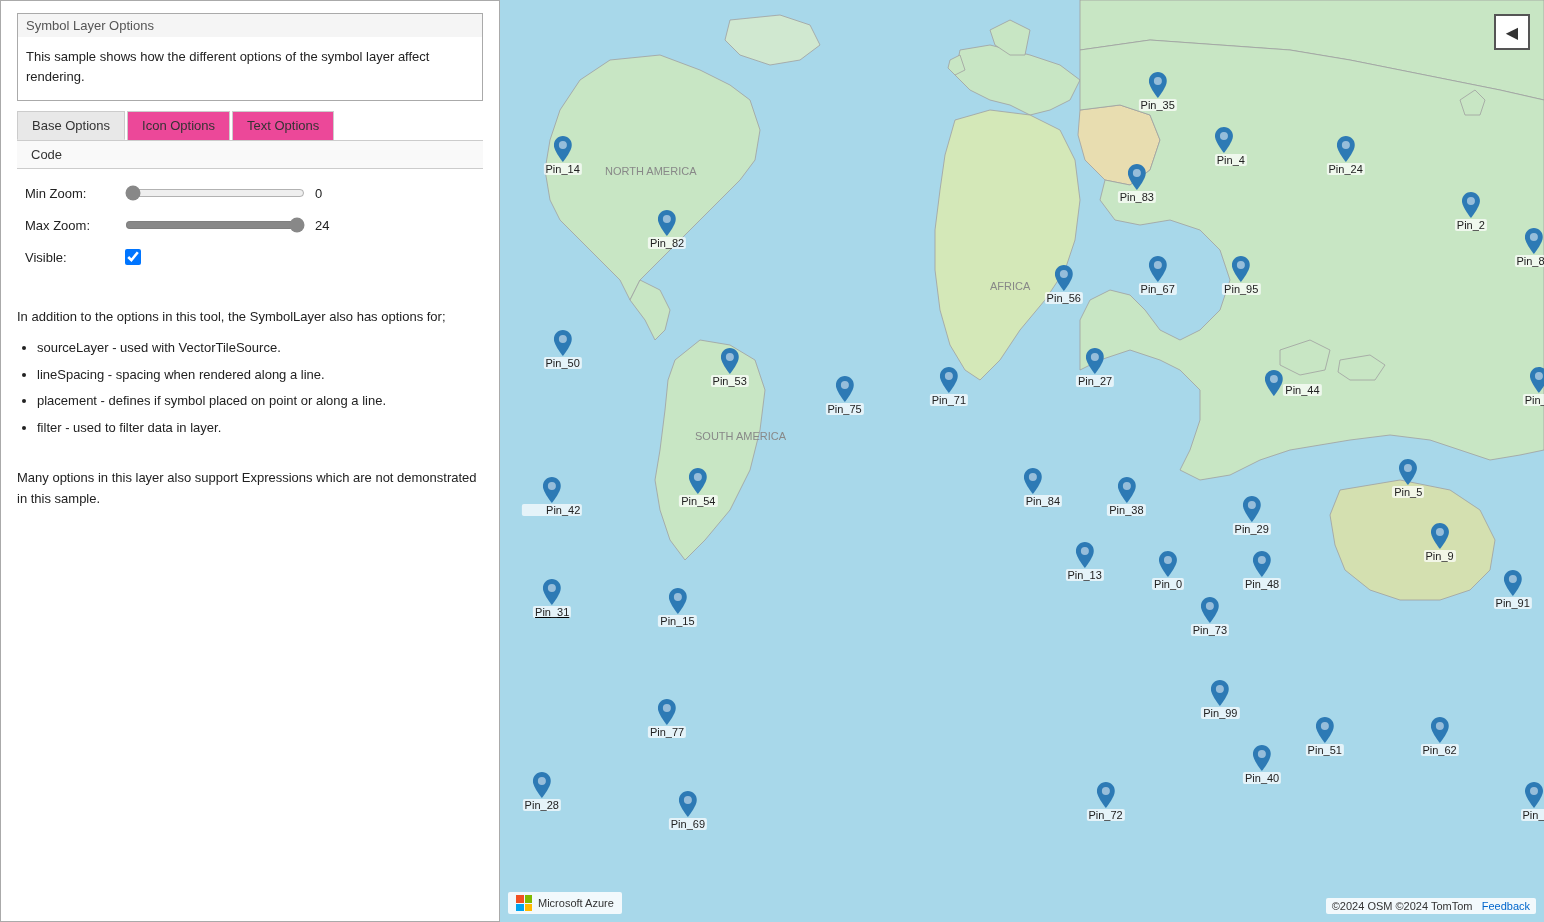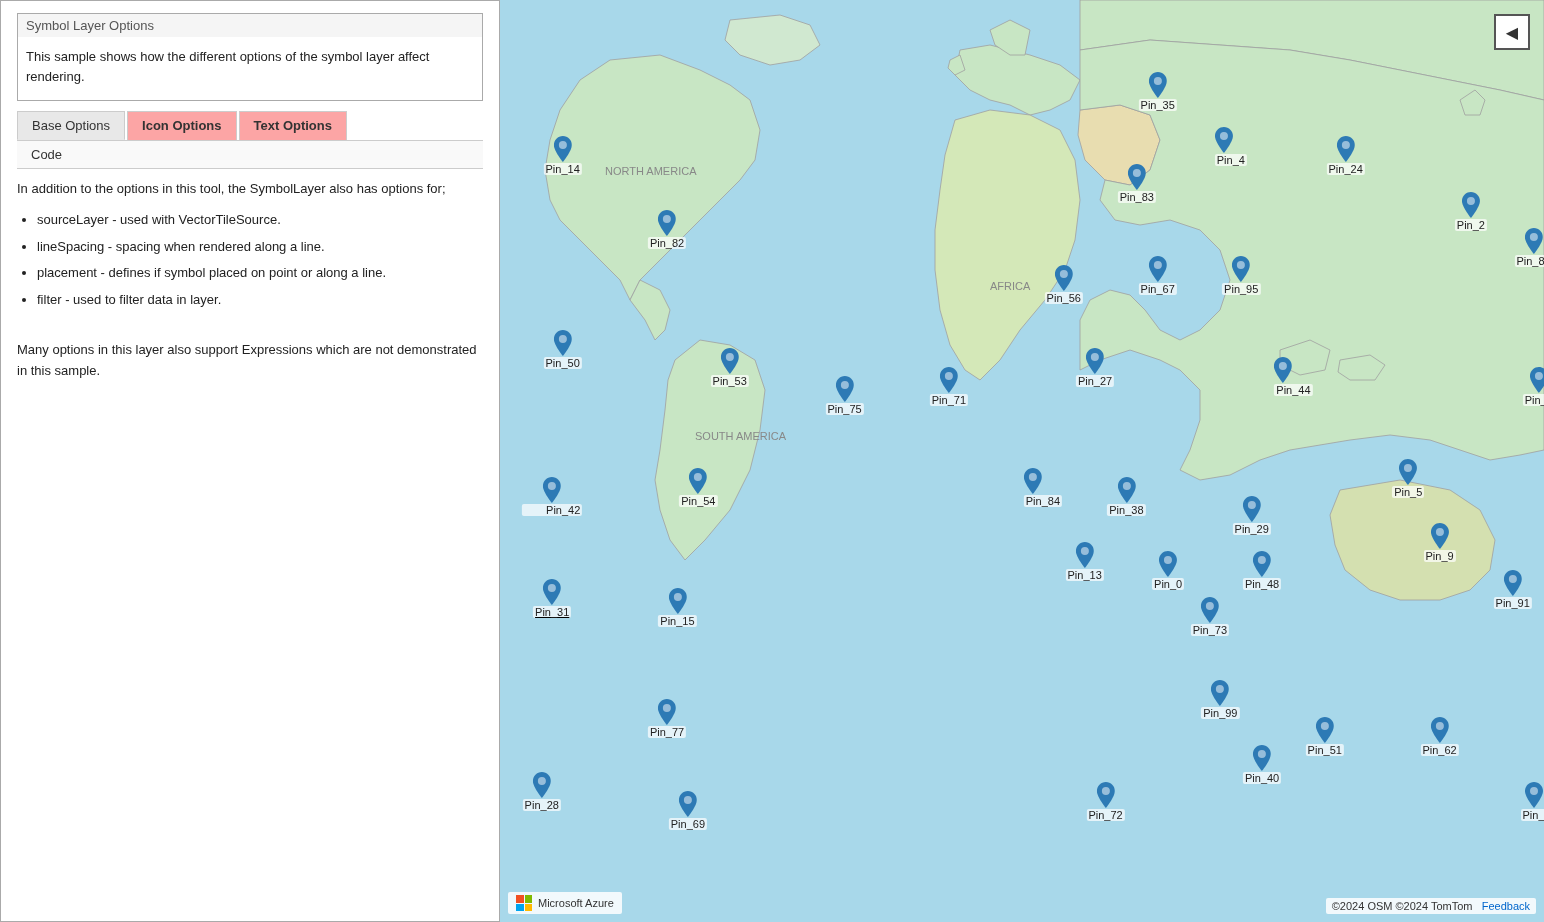--- a/index.html
+++ b/index.html
@@ -32,24 +32,23 @@
       border-bottom: 1px solid #ccc;
       margin-bottom: 0;
     }
 
     .tab {
       padding: 6px 14px;
       font-size: 13px;
       cursor: pointer;
       border: 1px solid #ccc;
       border-bottom: none;
-      background: #fca5a5;
+      background: #ec4899;
       margin-right: 2px;
       color: #333;
-      font-weight: bold;
     }
 
     .tab.active {
       background: #e8e8e8;
       border-bottom: 1px solid #e8e8e8;
       font-weight: 500;
     }
 
     .code-tab-row {
       border-bottom: 1px solid #ccc;
@@ -240,20 +239,42 @@
 
   <div class="tabs-container">
     <div class="tab active">Base Options</div>
     <div class="tab">Icon Options</div>
     <div class="tab">Text Options</div>
   </div>
   <div class="code-tab-row">
     <span>Code</span>
   </div>
 
+  <div class="options-content">
+    <div class="option-row">
+      <span class="option-label">Min Zoom:</span>
+      <div class="slider-container">
+        <input type="range" min="0" max="24" value="0" style="width: 180px;">
+        <span class="slider-value">0</span>
+      </div>
+    </div>
+    <div class="option-row">
+      <span class="option-label">Max Zoom:</span>
+      <div class="slider-container">
+        <input type="range" min="0" max="24" value="24" style="width: 180px;">
+        <span class="slider-value">24</span>
+      </div>
+    </div>
+    <div class="option-row">
+      <span class="option-label">Visible:</span>
+      <div class="checkbox-container">
+        <input type="checkbox" checked="" style="">
+      </div>
+    </div>
+  </div>
 
   <div class="desc-section">
     <p>In addition to the options in this tool, the SymbolLayer also has options for;</p>
     <ul>
       <li>sourceLayer - used with VectorTileSource.</li>
       <li>lineSpacing - spacing when rendered along a line.</li>
       <li>placement - defines if symbol placed on point or along a line.</li>
       <li>filter - used to filter data in layer.</li>
     </ul>
     <br>
@@ -407,21 +428,21 @@
         </svg>
         <span class="pin-label" style="font-size: 11px; color: rgb(34, 34, 34); white-space: nowrap;">Pin_71</span>
       </div>
       <div class="pin-marker" style="position: absolute; left: 57%; top: 42%; transform: translate(-50%, -100%); display: flex; flex-direction: column; align-items: center;">
         <svg width="18" height="26" viewBox="0 0 18 26">
           <path d="M9 0 C4 0 0 4 0 9 C0 15 9 26 9 26 C9 26 18 15 18 9 C18 4 14 0 9 0 Z" fill="#2d7ab5"></path>
           <circle cx="9" cy="9" r="4" fill="rgba(255,255,255,0.5)"></circle>
         </svg>
         <span class="pin-label" style="font-size: 11px; color: rgb(34, 34, 34); white-space: nowrap;">Pin_27</span>
       </div>
-      <div class="pin-marker" style="position: absolute; left: 76%; top: 43%; transform: translate(-50%, -100%); display: flex; flex-direction: column; align-items: flex-start;">
+      <div class="pin-marker" style="position: absolute; left: 76%; top: 43%; transform: translate(-50%, -100%); display: flex; flex-direction: row; align-items: flex-end;">
         <svg width="18" height="26" viewBox="0 0 18 26">
           <path d="M9 0 C4 0 0 4 0 9 C0 15 9 26 9 26 C9 26 18 15 18 9 C18 4 14 0 9 0 Z" fill="#2d7ab5"></path>
           <circle cx="9" cy="9" r="4" fill="rgba(255,255,255,0.5)"></circle>
         </svg>
         <span class="pin-label" style="font-size: 11px; color: rgb(34, 34, 34); white-space: nowrap;">Pin_44</span>
       </div>
       <div class="pin-marker" style="position: absolute; left: 99.5%; top: 44%; transform: translate(-50%, -100%); display: flex; flex-direction: column; align-items: center;">
         <svg width="18" height="26" viewBox="0 0 18 26">
           <path d="M9 0 C4 0 0 4 0 9 C0 15 9 26 9 26 C9 26 18 15 18 9 C18 4 14 0 9 0 Z" fill="#2d7ab5"></path>
           <circle cx="9" cy="9" r="4" fill="rgba(255,255,255,0.5)"></circle>

